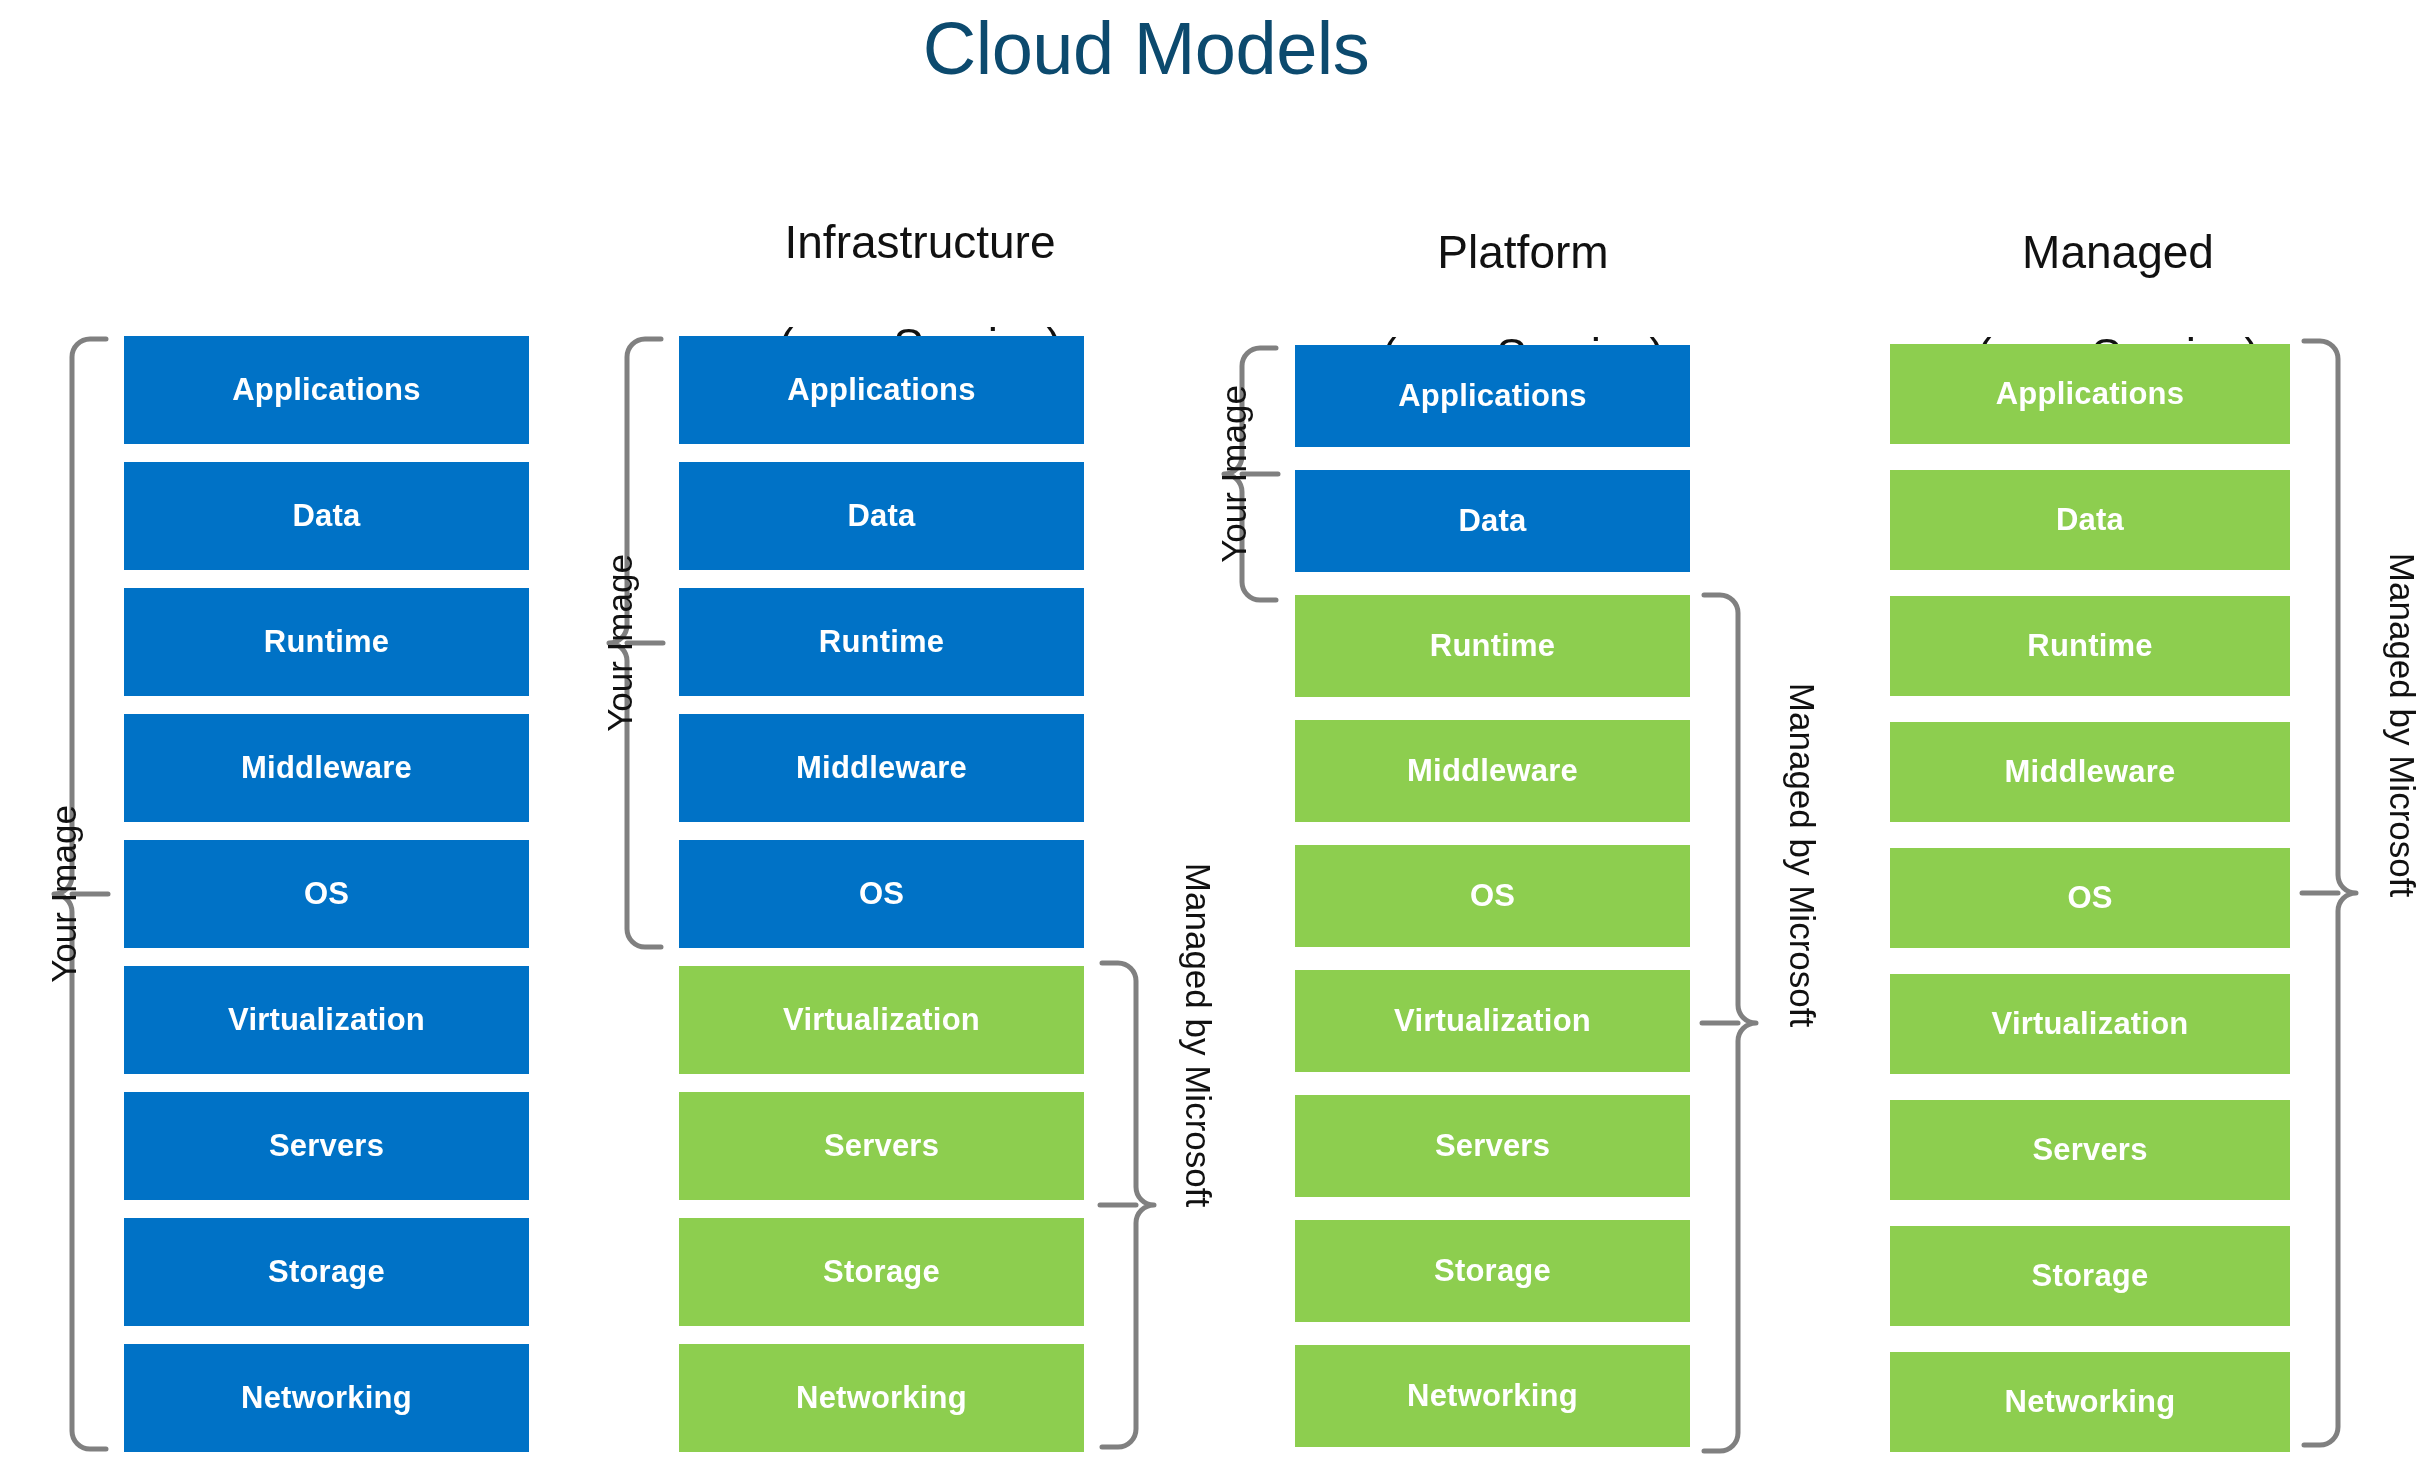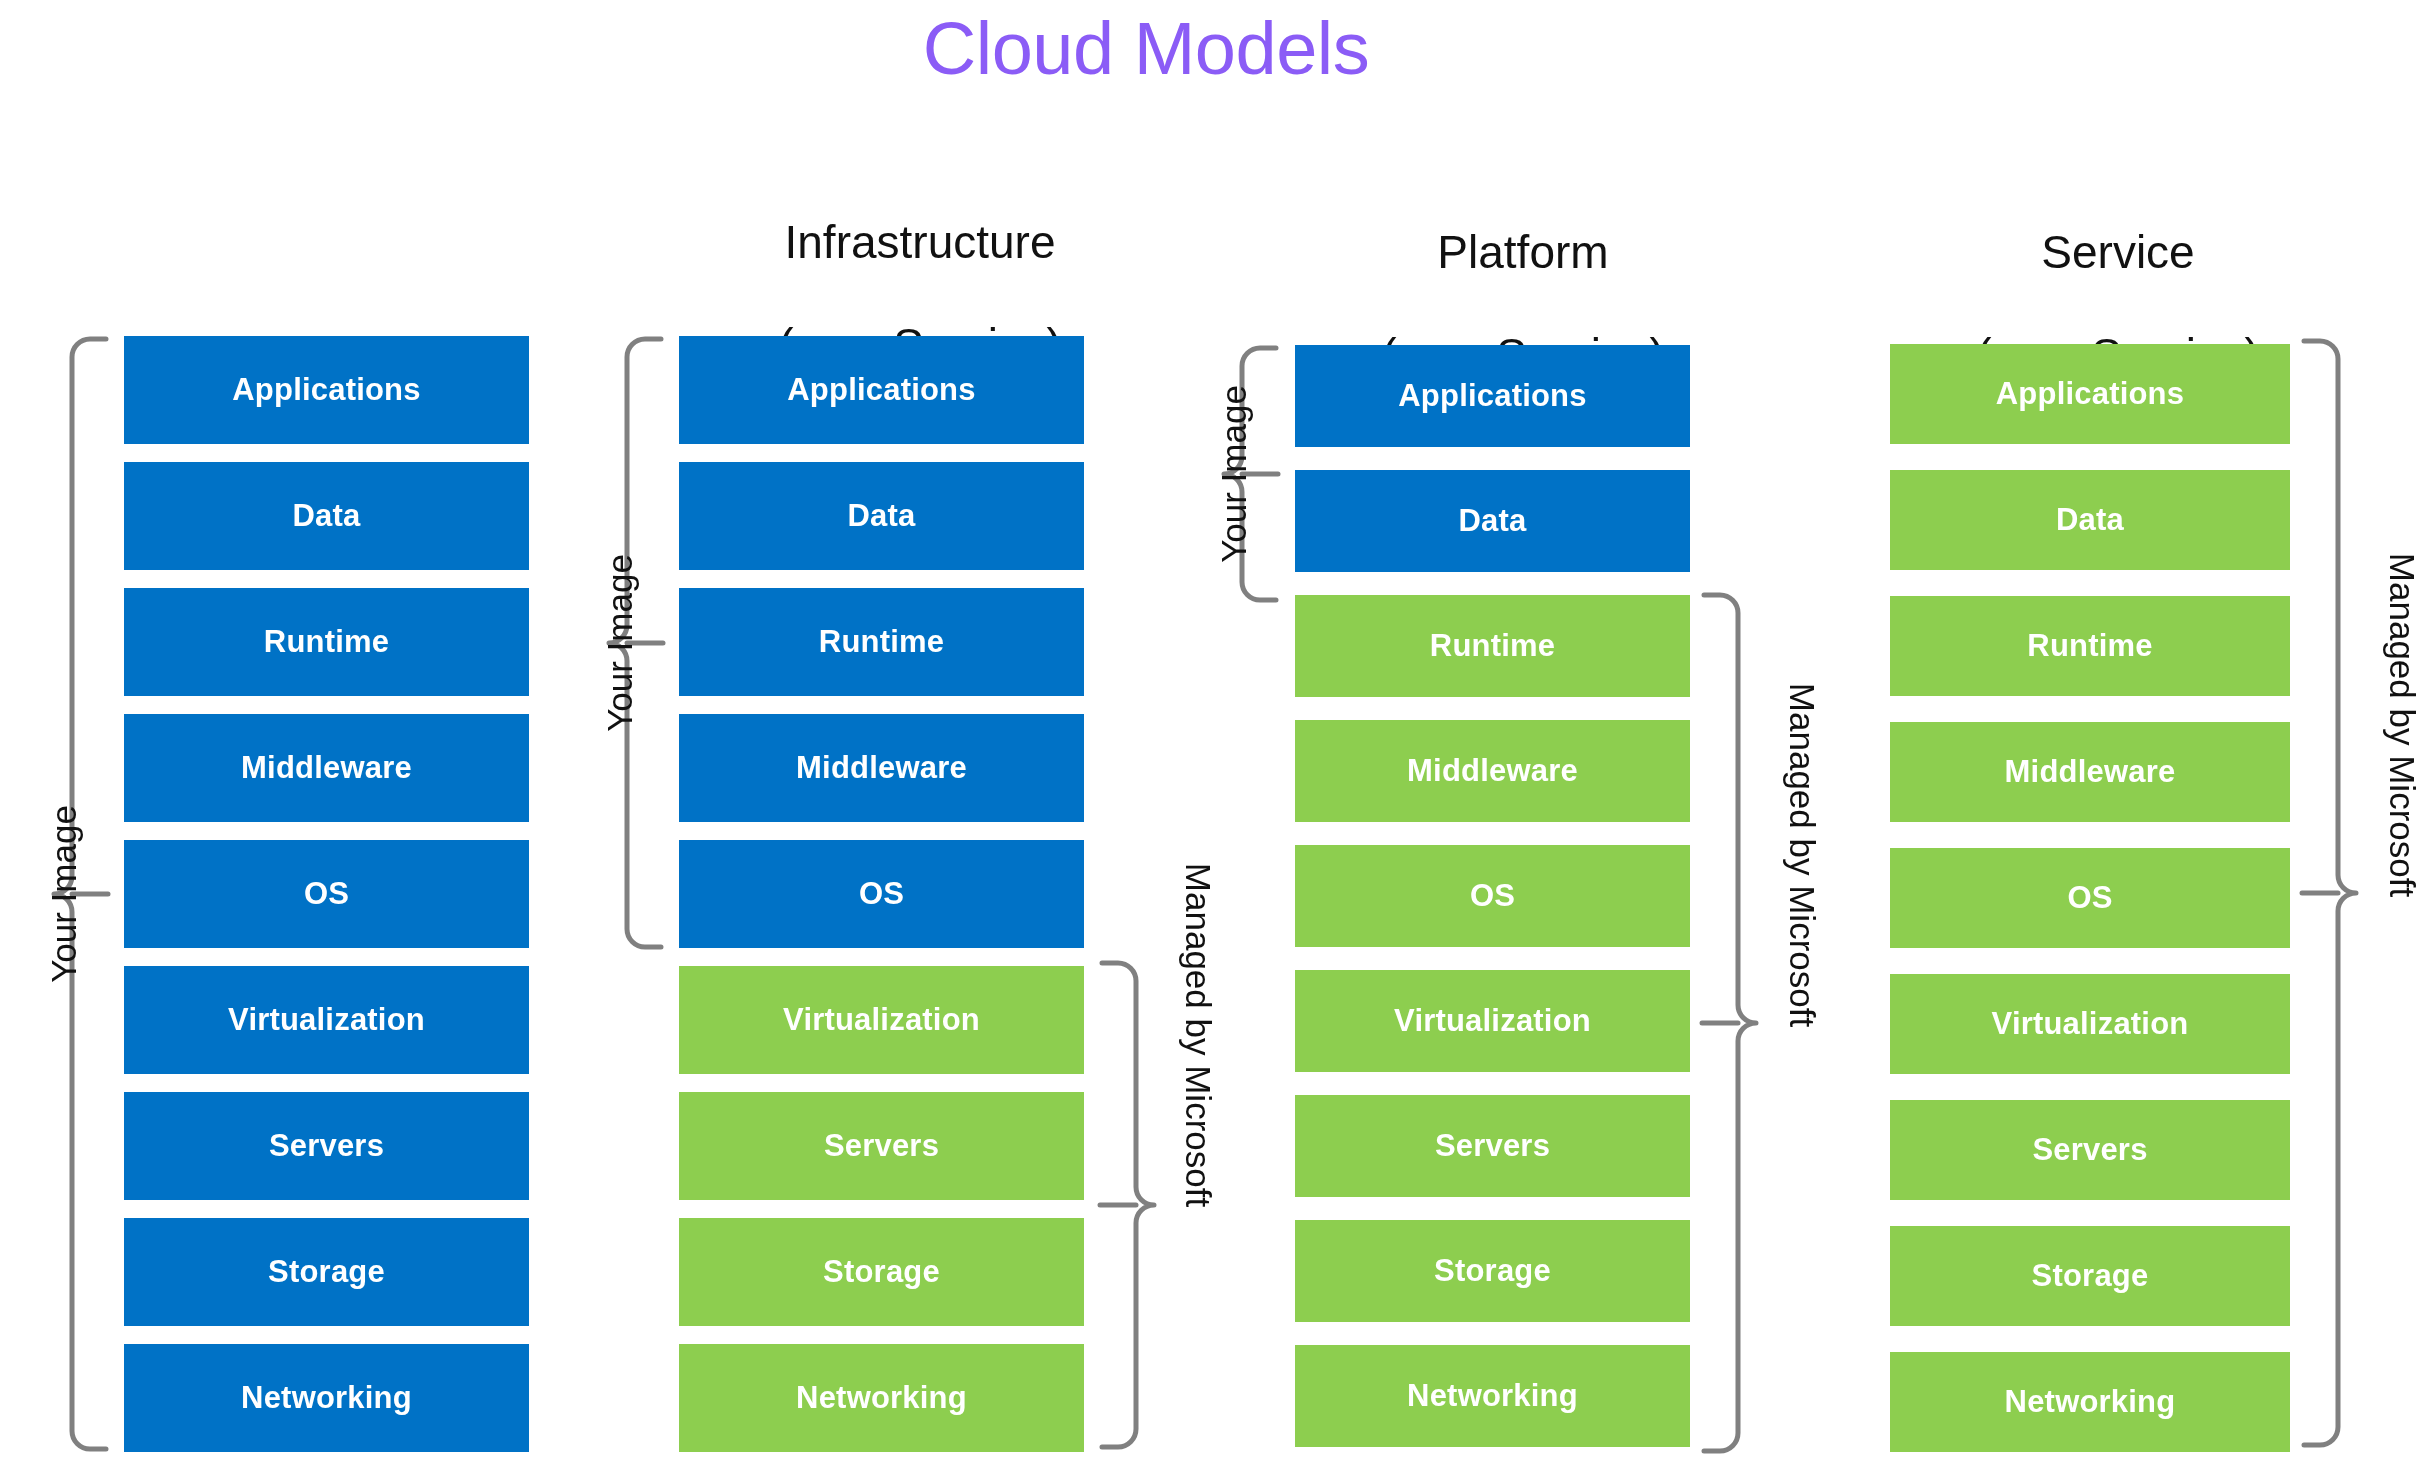--- a/index.html
+++ b/index.html
@@ -19,21 +19,21 @@
 
   
   .page-title {
     position: absolute;
     top: 6px;
     left: 0;
     width: 2292px;
     text-align: center;
     font-size: 74px;
     font-weight: 400;
-    color: #8b5cf6;
+    color: #0c4a6e;
     letter-spacing: -0.5px;
     line-height: 1.15;
   }
 
   
   .col-head {
     position: absolute;
     text-align: center;
     font-size: 46px;
     font-weight: 400;
@@ -221,21 +221,21 @@
 
   <div class="brace" style="left:1700px; top:592px; width:48px; height:862px;">
     <svg width="48" height="862" viewBox="0 0 48 862">
       <path d="M4 3 L20 3 A18 18 0 0 1 38 21 L38 413 A18 18 0 0 0 56 431 A18 18 0 0 0 38 449 L38 841 A18 18 0 0 1 20 859 L4 859"></path>
       <line x1="38" y1="431" x2="2" y2="431"></line>
     </svg>
   </div>
   <div class="brace-label down" style="left:1782px; top:855px;">Managed by Microsoft</div>
 
   <div class="col-head" style="left:1888px; top:175px; width:460px;">
-    <div>Service</div>
+    <div>Managed</div>
     <div>(as a Service)</div>
   </div>
   <div class="stack" style="left:1890px; top:344px; width:400px; height:1100px;">
     <div class="layer green" style="top:0px;height:100px;">
         <span>Applications</span>
       </div>
     <div class="layer green" style="top:126px;height:100px;">
         <span>Data</span>
       </div>
     <div class="layer green" style="top:252px;height:100px;">

